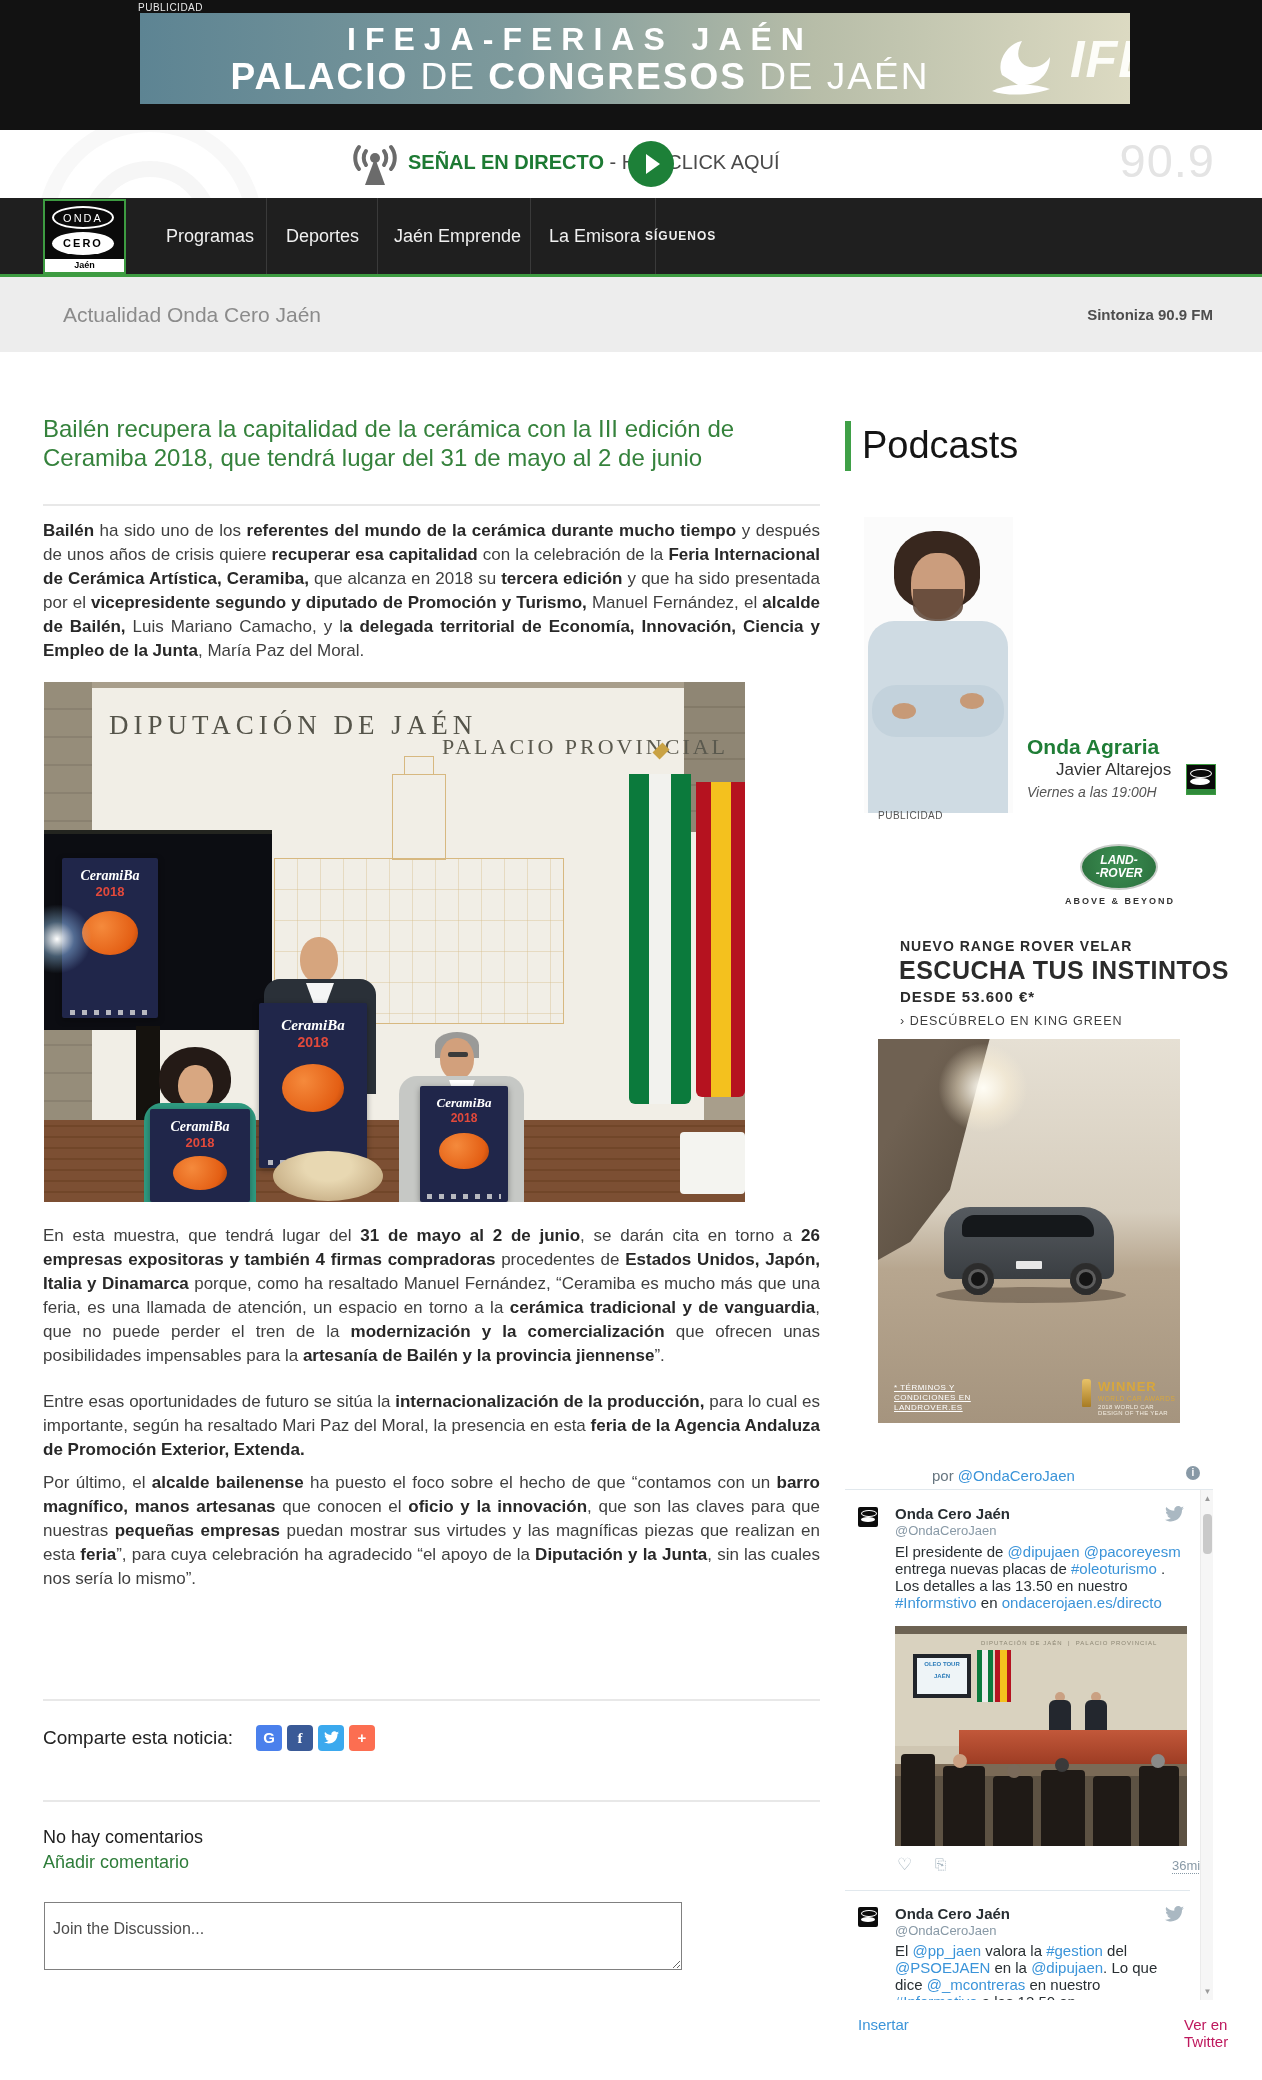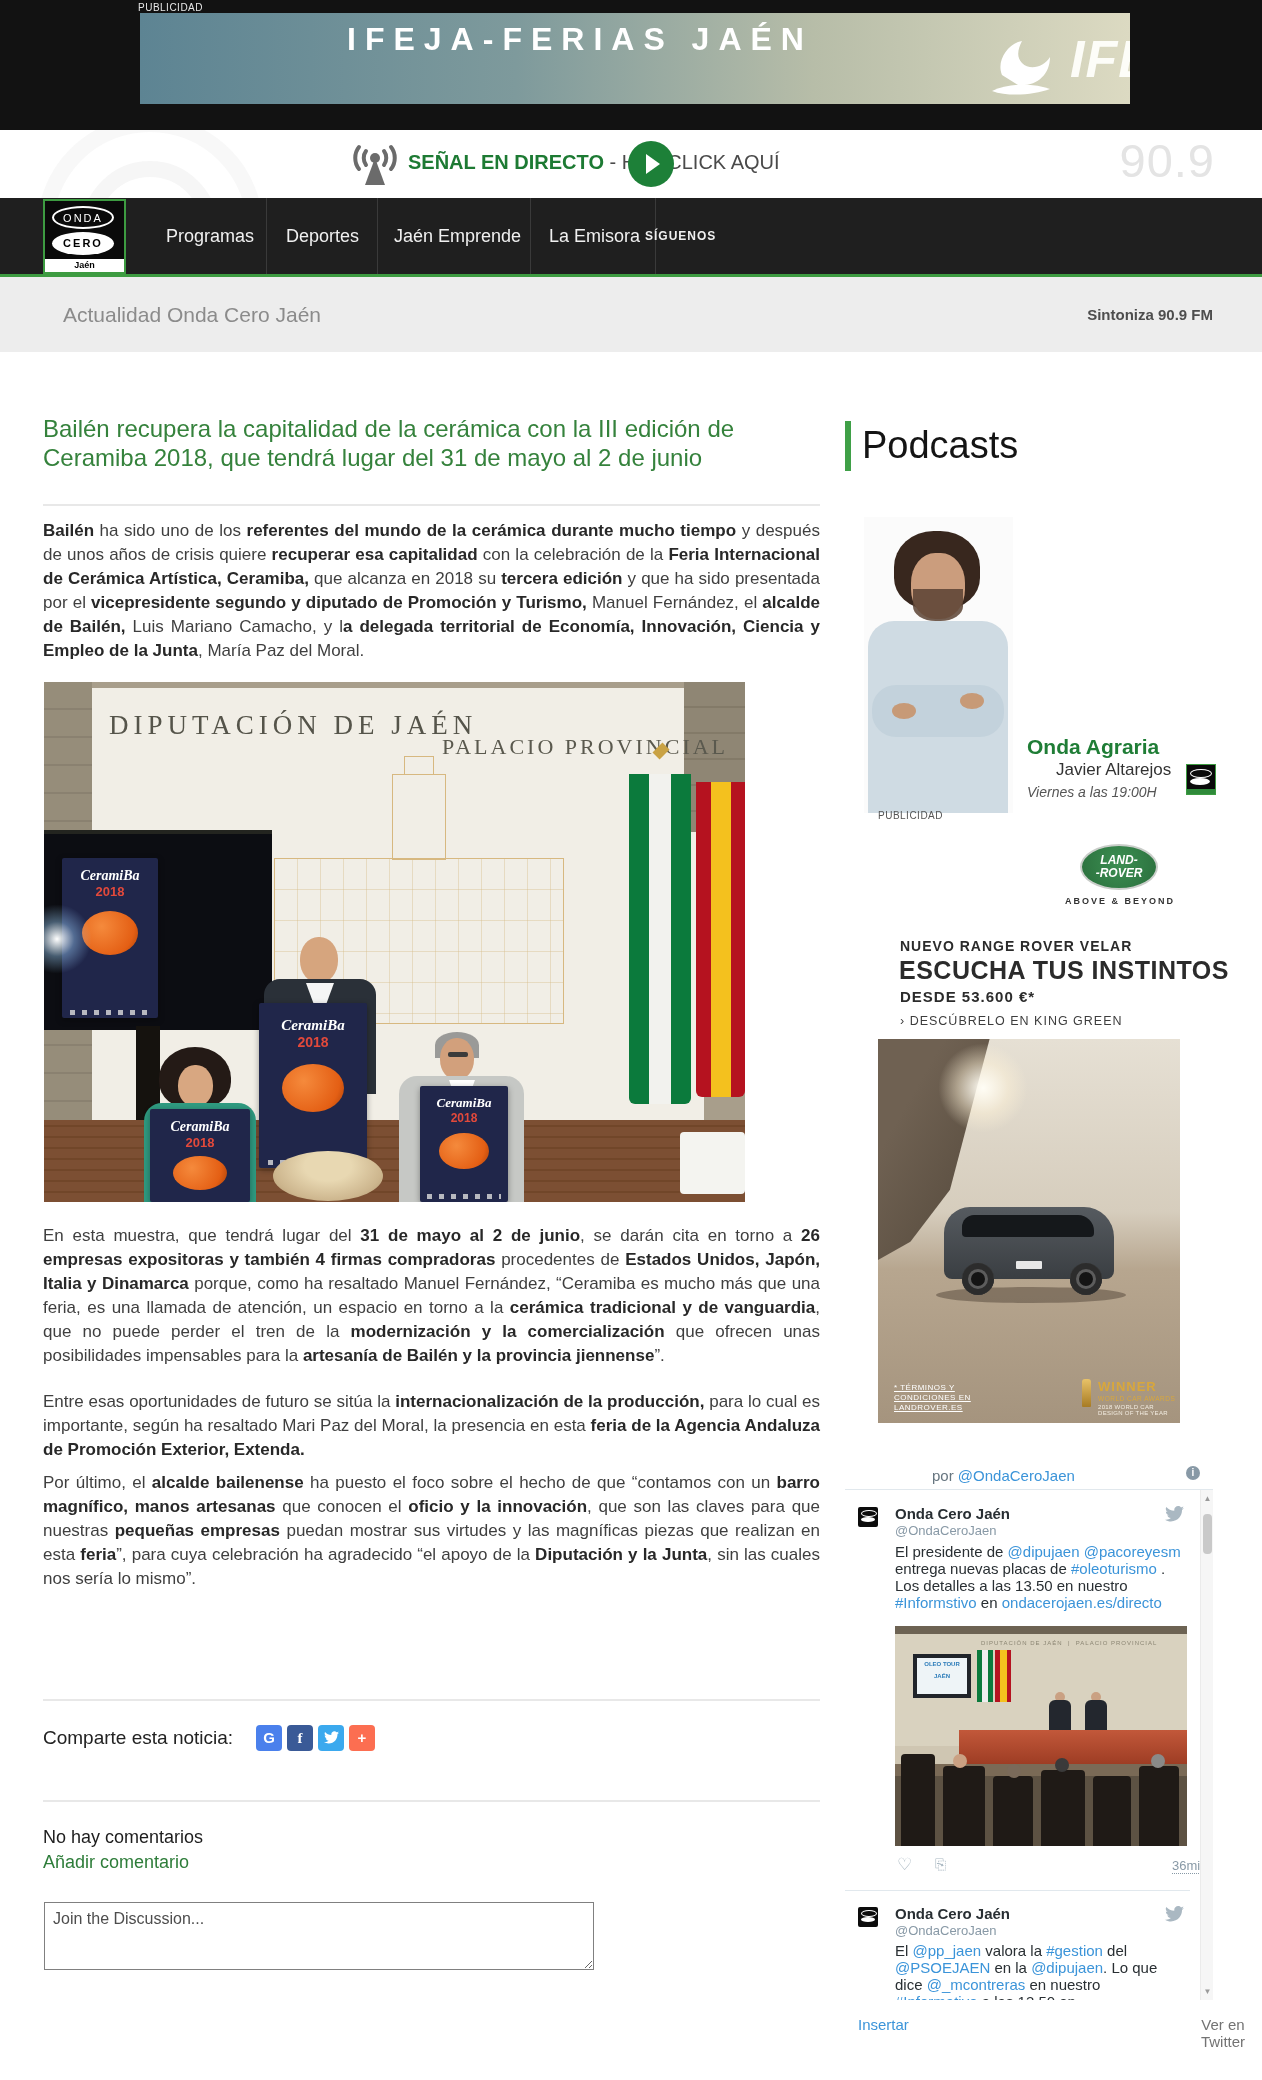--- a/index.html
+++ b/index.html
@@ -89,22 +89,22 @@
      background:linear-gradient(90deg,#b5121f 0 30%,#f4c11e 30% 72%,#b5121f 72%);border-radius:0 0 6px 6px;}
   .ph-finial{left:612px;top:62px;width:10px;height:14px;background:#c9a244;transform:rotate(45deg);}
 
   
   .share-label{left:43px;top:1727px;font-size:19px;color:#222;}
   .share-icons{left:256px;top:1725px;display:flex;gap:5px;}
   .sicon{width:26px;height:26px;border-radius:4px;color:#fff;font-size:15px;font-weight:700;
          text-align:center;line-height:26px;cursor:pointer;}
   .no-comments{left:43px;top:1827px;font-size:18px;color:#1d1d1d;}
   .add-comment{left:43px;top:1852px;font-size:18px;color:#2e7d3a;cursor:pointer;}
-  .comment-box{left:44px;top:1902px;width:550px;height:68px;border:1px solid #808080;
-       font-family:"Liberation Sans",sans-serif;font-size:16px;padding:7px 8px;box-sizing:border-box;resize:both;color:#333;}
+  .comment-box{left:44px;top:1902px;width:638px;height:68px;border:1px solid #808080;
+       font-family:"Liberation Sans",sans-serif;font-size:16px;padding:17px 8px;box-sizing:border-box;resize:both;color:#333;}
   .comment-box::placeholder{color:#4d4d4d;}
 
   
   .pod-bar{left:845px;top:421px;width:6px;height:50px;background:#3fa047;}
   .pod-title{left:862px;top:424px;font-size:38px;color:#141414;font-weight:400;}
   .host-photo{left:864px;top:517px;width:149px;height:296px;background:#fbfbfb;overflow:hidden;}
   .hp-hair{position:absolute;left:30px;top:14px;width:86px;height:78px;background:#38271e;border-radius:46% 46% 40% 40%;}
   .hp-face{position:absolute;left:47px;top:36px;width:54px;height:66px;background:#cb9d7d;border-radius:45%;}
   .hp-beard{position:absolute;left:49px;top:72px;width:50px;height:32px;background:#5a4232;border-radius:0 0 45% 45%;opacity:.85;}
   .hp-shirt{position:absolute;left:4px;top:104px;width:140px;height:192px;background:#cfdbe3;border-radius:26px 26px 0 0;}
@@ -173,32 +173,33 @@
   .tp-floor{position:absolute;left:0;top:150px;width:292px;height:70px;background:#5d5243;}
   .tp-aud{position:absolute;background:#1f1a16;border-radius:4px 4px 0 0;}
   .tw-heart{position:absolute;font-size:17px;color:#aab8c2;cursor:pointer;}
   .tw-share{position:absolute;font-size:14px;color:#aab8c2;cursor:pointer;}
   .tw-time{position:absolute;font-size:13px;color:#8899a6;border-bottom:1px dotted #8899a6;cursor:pointer;}
   .tw-sep{position:absolute;left:0;width:345px;height:1px;background:#e1e8ed;}
   .tw-scrollbar{left:1200px;top:1490px;width:13px;height:510px;background:#f6f6f6;border-left:1px solid #ebebeb;box-sizing:border-box;}
   .tw-arrow{position:absolute;left:0;width:13px;text-align:center;font-size:8px;color:#9a9a9a;cursor:pointer;}
   .tw-thumb{position:absolute;left:2px;top:24px;width:9px;height:40px;background:#c9c9c9;border-radius:4px;cursor:pointer;}
   .tw-footer-l{left:858px;top:2016px;font-size:15px;color:#3b94d9;cursor:pointer;}
-  .tw-footer-r{left:1184px;top:2016px;font-size:15px;color:#737373;cursor:pointer;text-align:center;}
+  .tw-footer-r{left:1184px;top:2016px;font-size:15px;color:#be185d;cursor:pointer;}
 </style>
 </head>
 <body>
 
 <div class="page">
 
   <div class="abs topbar">
     <div class="abs pub-label">PUBLICIDAD</div>
     <div class="abs banner">
       <div class="abs banner-text">
         <div class="banner-line1">IFEJA-FERIAS JAÉN</div>
+        <div class="banner-line2"><span class="seg-b">PALACIO</span><span> DE </span><span class="seg-b">CONGRESOS</span><span> DE JAÉN</span></div>
       </div>
       <svg class="abs ifeja-swan" width="66" height="72" viewBox="0 0 66 72">
         <path d="M14 44 C8 30 20 12 34 10 C30 18 28 26 34 32 C42 40 56 36 62 26 C62 44 48 56 30 54 Z" fill="#ffffff"></path>
         <path d="M4 60 C20 52 46 52 62 58 C46 64 20 66 4 60 Z" fill="#ffffff"></path>
       </svg>
       <div class="abs ifeja-text">IFEJA</div>
 
     </div>
   </div>
 

